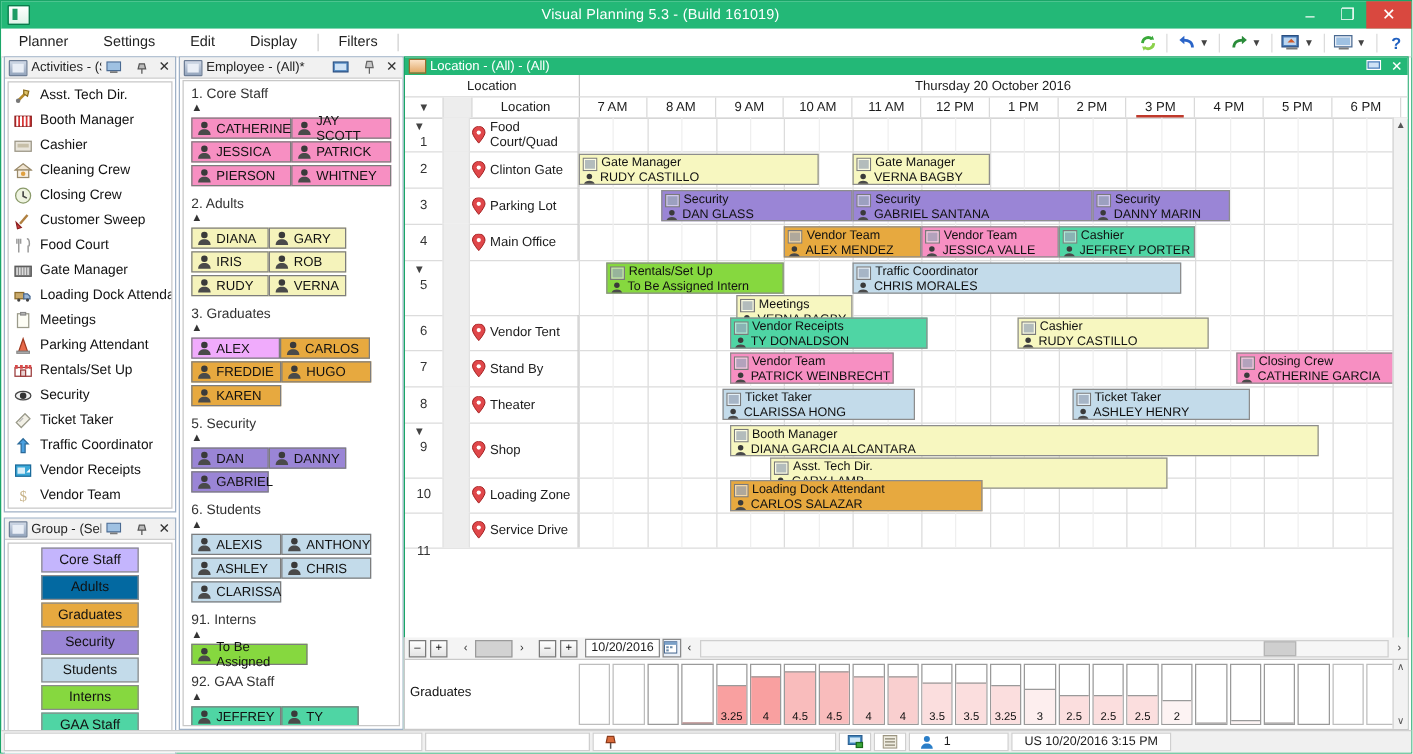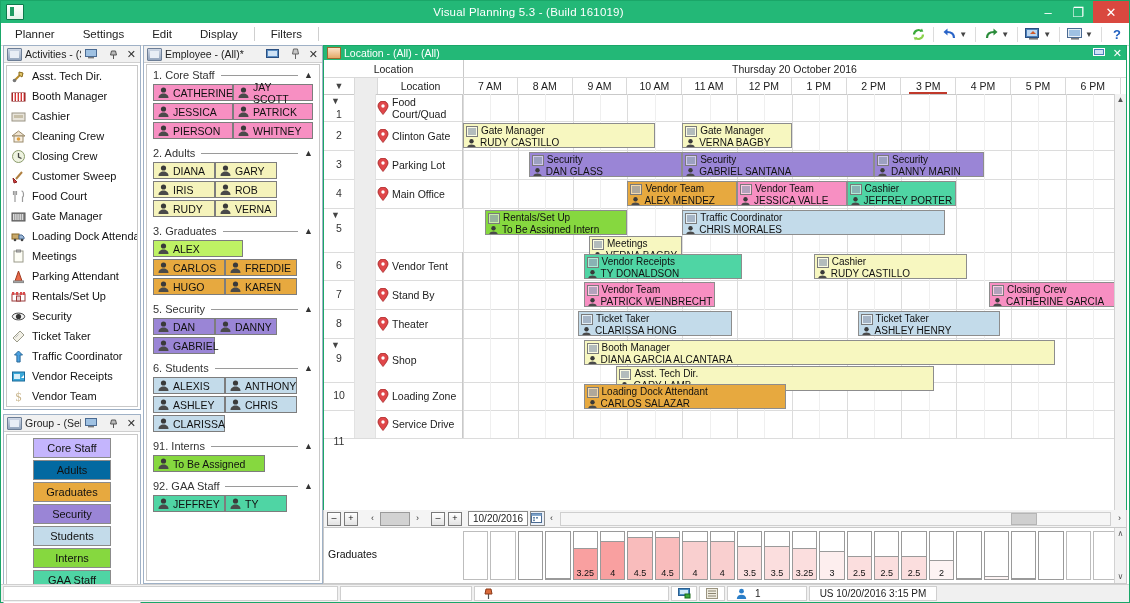--- a/index.html
+++ b/index.html
@@ -44,21 +44,21 @@
 
   .grp-panel{margin-top:4px;border:1px solid #9fb1c6;background:#fff;}
   .grp-list{height:162px;background:#fff;border:1px solid #c8c8c8;margin:2px;padding-top:3px;}
   .grp-chip{width:76px;height:18px;margin:0 auto 2px auto;display:flex;align-items:center;justify-content:center;
             font-size:11px;border:1px solid #8b8b8b;color:#111;}
 
   
   .empcol{position:absolute;left:142px;top:44px;width:178px;bottom:18px;border:1px solid #9fb1c6;background:#fff;}
   .emp-body{position:absolute;left:2px;right:2px;top:18px;bottom:2px;border:1px solid #c8c8c8;overflow:hidden;background:#fff;}
   .emp-sec{padding:4px 6px 2px 6px;}
-  .emp-sec-h{display:flex;align-items:center;font-size:11px;color:#333;}
+  .emp-sec-h{display:flex;align-items:flex-start;font-size:11px;color:#333;flex-direction:column;}
   .emp-sec-h .ttl{white-space:nowrap;}
   .emp-sec-h .rule{flex:1;height:1px;background:#9a9a9a;margin:0 6px;}
   .emp-sec-h .chev{font-size:9px;color:#333;}
   .emp-grid{display:flex;flex-wrap:wrap;margin-top:3px;}
   .emp-chip{height:17px;display:flex;align-items:center;border:1px solid #7d7d7d;
             font-size:10.5px;color:#111;padding-right:5px;box-sizing:border-box;margin:0 0 2px 0;}
   .emp-chip .pic{width:13px;height:13px;margin:0 3px;flex:none;}
 
   
   .main{position:absolute;left:322px;top:44px;right:2px;bottom:18px;border:1px solid #1aa668;background:#fff;box-sizing:border-box;}
@@ -555,21 +555,21 @@
         </div>
       </div>
 
       <div class="emp-sec">
         <div class="emp-sec-h">
           <span class="ttl">3. Graduates</span>
           <span class="rule"></span>
           <span class="chev">▲</span>
         </div>
         <div class="emp-grid">
-          <div class="emp-chip" style="width:90px;background:#bef264">
+          <div class="emp-chip" style="width:71px;background:#f0abfc">
             <span class="pic"><svg width="13" height="13" viewBox="0 0 13 13">
                   <circle cx="6.5" cy="4" r="2.6" fill="#3a3a3a"></circle>
                   <path d="M1.5 12c0-3 2.3-4.6 5-4.6s5 1.6 5 4.6z" fill="#4a4a4a"></path>
                 </svg></span>
             <span>ALEX</span>
             </div>
           <div class="emp-chip" style="width:72px;background:#e7a93f">
             <span class="pic"><svg width="13" height="13" viewBox="0 0 13 13">
                   <circle cx="6.5" cy="4" r="2.6" fill="#3a3a3a"></circle>
                   <path d="M1.5 12c0-3 2.3-4.6 5-4.6s5 1.6 5 4.6z" fill="#4a4a4a"></path>
@@ -676,21 +676,21 @@
         </div>
       </div>
 
       <div class="emp-sec">
         <div class="emp-sec-h">
           <span class="ttl">91. Interns</span>
           <span class="rule"></span>
           <span class="chev">▲</span>
         </div>
         <div class="emp-grid">
-          <div class="emp-chip" style="width:112px;background:#86d83f">
+          <div class="emp-chip" style="width:93px;background:#86d83f">
             <span class="pic"><svg width="13" height="13" viewBox="0 0 13 13">
                   <circle cx="6.5" cy="4" r="2.6" fill="#3a3a3a"></circle>
                   <path d="M1.5 12c0-3 2.3-4.6 5-4.6s5 1.6 5 4.6z" fill="#4a4a4a"></path>
                 </svg></span>
             <span>To Be Assigned</span>
             </div>
         </div>
       </div>
 
       <div class="emp-sec">

